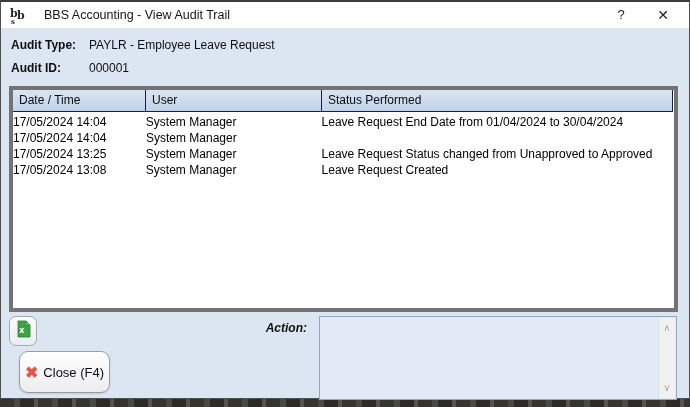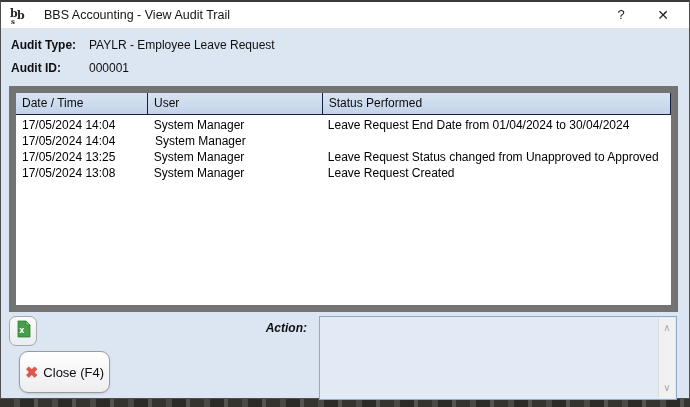--- a/index.html
+++ b/index.html
@@ -53,42 +53,42 @@
   .info-value {
     position: absolute; left: 88px; font-size: 12px; color: #101010;
   }
   .row-type  { top: 36px; }
   .row-id    { top: 59px; }
 
   
   .grid {
     position: absolute; left: 8px; top: 84px; width: 669px; height: 226px;
     background: #ffffff;
-    border: 7px solid #737373;
+    border: 4px solid #737373;
   }
   .grid-header {
     position: absolute; left: 0; top: 0; width: 100%; height: 22px;
     background: linear-gradient(#dae4f2, #c2d3e9);
     border-bottom: 1px solid #17203f;
     display: flex;
   }
   .gh-cell {
     font-size: 12px; color: #0c0c0c; line-height: 21px; padding-left: 6px;
     border-right: 1px solid #17203f;
     overflow: hidden; white-space: nowrap;
   }
   .gh-c1 { width: 133px; }
   .gh-c2 { width: 176px; }
   .gh-c3 { width: 351px; }
   .gh-sliver { flex: 1; border-right: none; background: #ffffff; border-bottom: 1px solid #ffffff; margin-bottom: -1px; }
 
   .grid-body { position: absolute; left: 0; top: 24px; width: 100%; }
   .grid-row { display: flex; height: 16px; }
   .gr-cell {
-    font-size: 12px; color: #000; line-height: 16px; padding-left: 6px;
+    font-size: 12px; color: #000; line-height: 16px; padding-left: 0;
     overflow: hidden; white-space: nowrap;
   }
   .gr-c1 { width: 133px; }
   .gr-c2 { width: 176px; }
   .gr-c3 { width: 353px; }
 
   
   .excel-btn {
     position: absolute; left: 8px; top: 314px; width: 28px; height: 30px;
     background: linear-gradient(#fbfbfb, #e9edf2);

